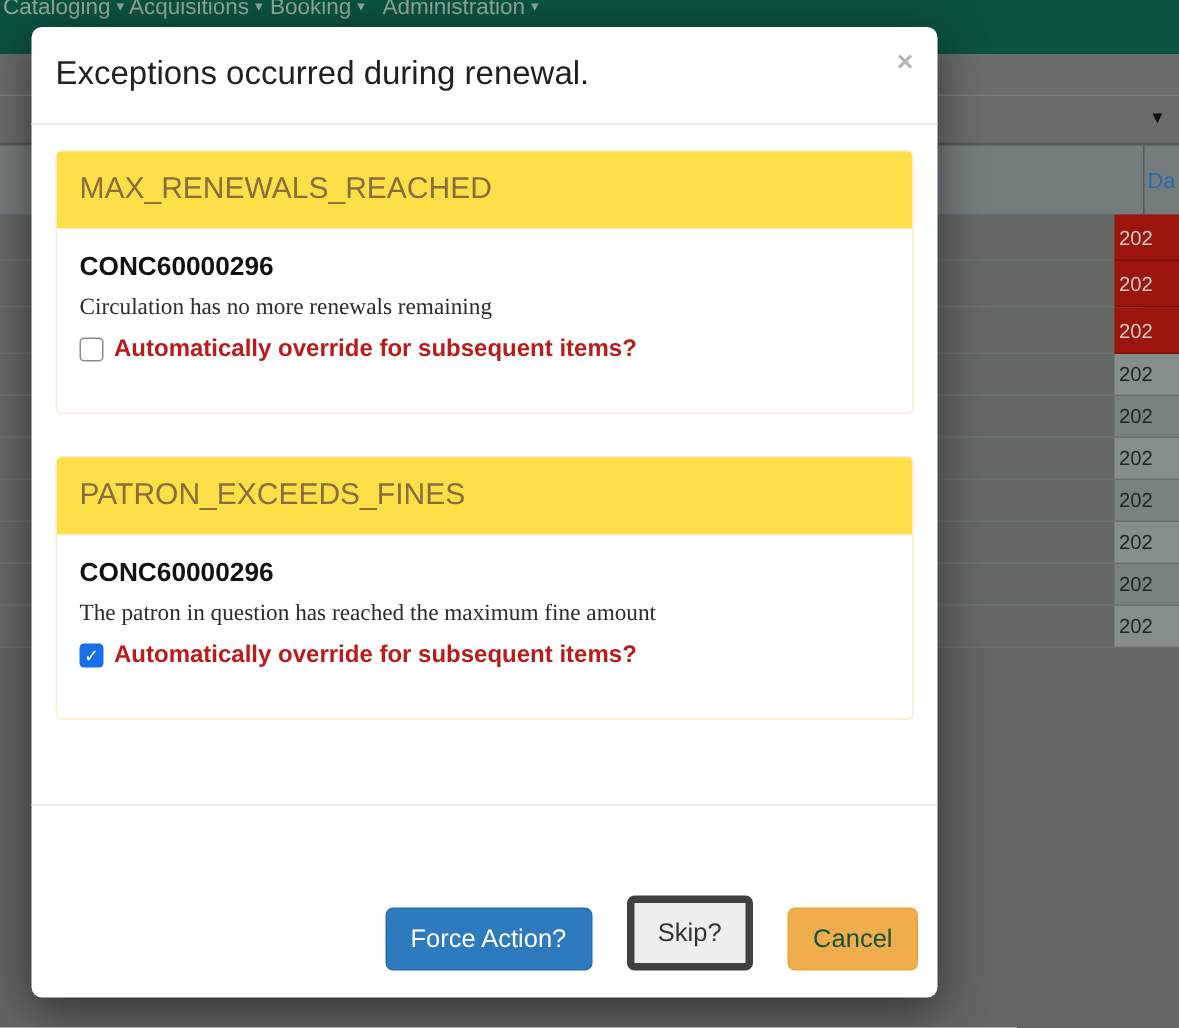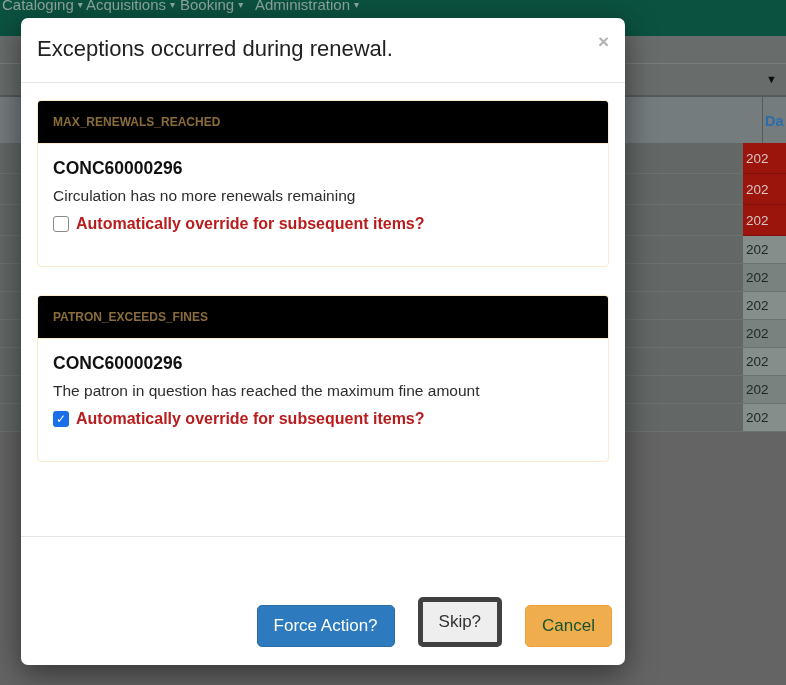--- a/index.html
+++ b/index.html
@@ -14,21 +14,21 @@
   .nav-acquisitions { left:86px; }
   .nav-booking      { left:180px; }
   .nav-administration { left:255px; }
 
   .bg-toolbar { position:absolute; left:0; top:36px; width:786px; height:59px; background:#686c6a; }
   .bg-toolbar .tb-line { position:absolute; left:0; top:27px; width:100%; height:1px; background:#7a7e7c; }
   .grid-caret { position:absolute; right:9px; top:38px; font-size:11px; color:#0d0d0d; line-height:1; }
 
   .bg-gridheader { position:absolute; left:0; top:95px; width:786px; height:48px;
                    background:#757c7e; border-top:2px solid #565a58; }
-  .bg-gridheader .hdr-frag { position:absolute; left:765px; top:16px; font-size:14.5px; font-weight:bold; color:#2b6cab; }
+  .bg-gridheader .hdr-frag { position:absolute; left:765px; top:16px; font-size:14.5px; font-weight:normal; color:#2b6cab; }
   .col-border { position:absolute; left:762px; top:95px; width:1px; height:337px; background:#565a58; }
 
   .bg-rows { position:absolute; left:0; top:143px; width:786px; }
   .bg-row { position:relative; width:786px; height:28px; }
   .bg-row.overdue { height:31px; }
   .bg-row-left { position:absolute; left:0; top:0; right:24px; height:100%;
                  background:#636866; border-bottom:1px solid #6d7270; }
   .bg-date-cell { position:absolute; right:0; top:0; width:43px; height:100%;
                   font-size:13.5px; color:#1e2623; line-height:28px; padding-left:3px;
                   overflow:hidden; white-space:nowrap; border-bottom:1px solid #6d7270; }
@@ -40,25 +40,25 @@
   .modal { position:absolute; left:21px; top:18px; width:604px; height:647px;
            background:#fff; border-radius:7px; box-shadow:0 8px 30px rgba(0,0,0,.5);
            display:flex; flex-direction:column; z-index:5; }
   .modal-header { position:relative; padding:18px 16px 20px 16px; border-bottom:1px solid #e5e5e5; }
   .modal-title { font-size:22px; color:#212121; font-weight:400; }
   .modal-close { position:absolute; right:16px; top:14px; font-size:19px; font-weight:bold;
                  color:#b4b4b4; cursor:pointer; line-height:1; }
   .modal-body { flex:1; padding:17px 16px 0 16px; overflow:hidden; }
 
   .exc-panel { border:1px solid #faebcc; border-radius:4px; margin-bottom:28px; background:#fff; }
-  .exc-head { background:#000000; color:#8a6d3b; font-size:12px; padding:14px 15px;
-              border-bottom:1px solid #faebcc; border-radius:3px 3px 0 0;font-weight:bold; }
+  .exc-head { background:#fde047; color:#8a6d3b; font-size:20px; padding:14px 15px;
+              border-bottom:1px solid #faebcc; border-radius:3px 3px 0 0; }
   .exc-body { padding:14px 15px 33px 15px; }
   .exc-barcode { font-size:17.5px; font-weight:bold; color:#111; margin-bottom:8px; }
-  .exc-msg { font-size:15.5px; color:#2d2d2d; margin-bottom:10px; }
+  .exc-msg { font-size:15.5px; color:#2d2d2d; margin-bottom:10px;font-family:Liberation Serif, serif; }
   .checkrow { display:flex; align-items:center; }
   .cb { width:16px; height:16px; border-radius:3px; flex:0 0 16px; display:flex;
         align-items:center; justify-content:center; cursor:pointer; }
   .cb.unchecked { border:1px solid #8a8a8a; background:#fff; }
   .cb.checked { background:#1a6fe8; color:#fff; font-size:12px; font-weight:bold; line-height:1; }
   .checkrow label { font-size:16px; font-weight:bold; color:#b91c1c; margin-left:7px; cursor:pointer; }
 
   .modal-footer { height:129px; border-top:1px solid #e5e5e5; display:flex;
                   justify-content:flex-end; align-items:flex-end; gap:23px; padding:0 13px 18px 13px; }
   .btn { font-family:inherit; font-size:17px; line-height:22px; padding:9px 16px; border:none;

